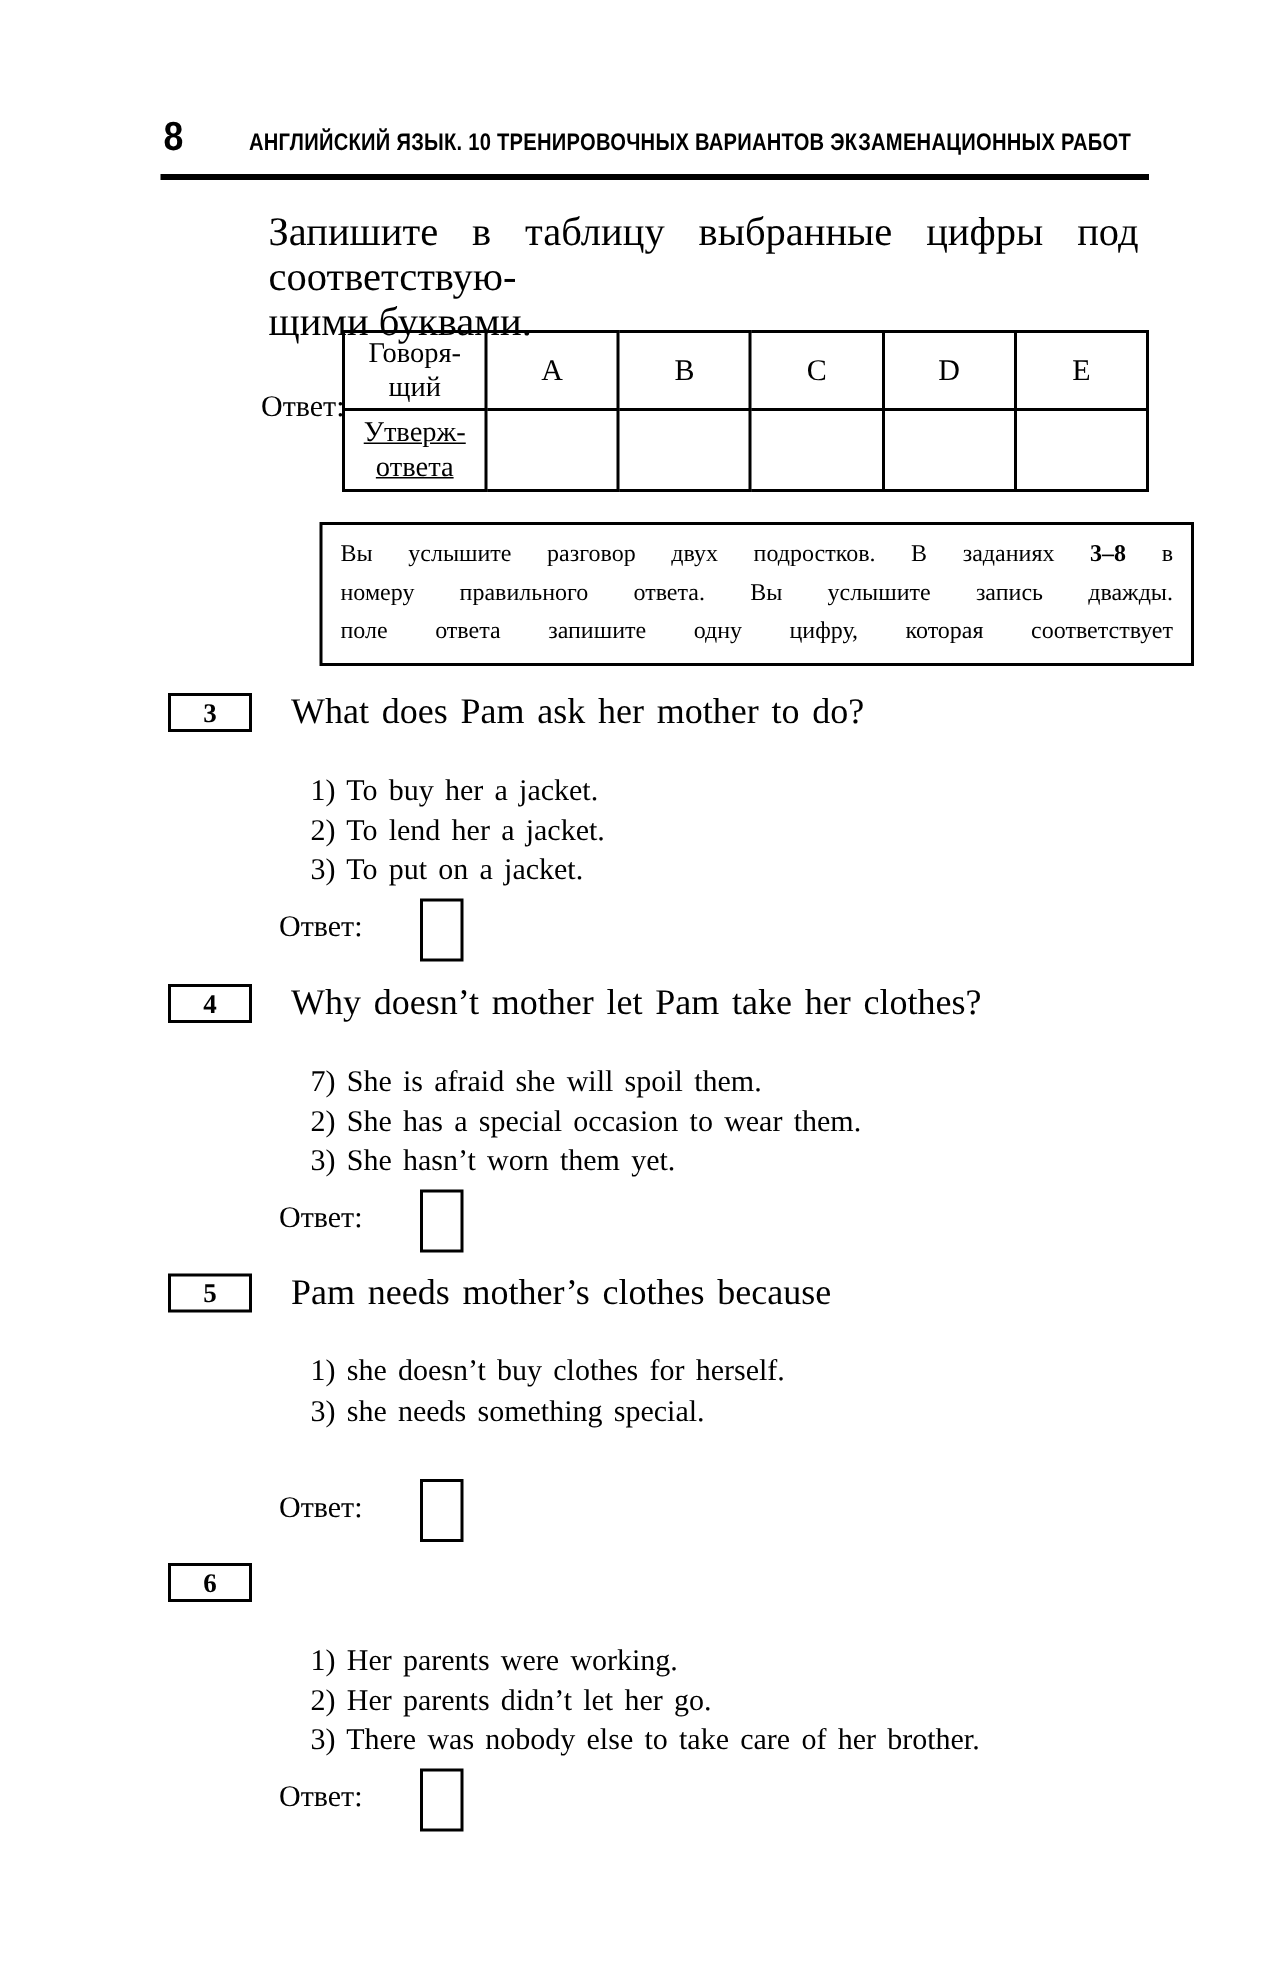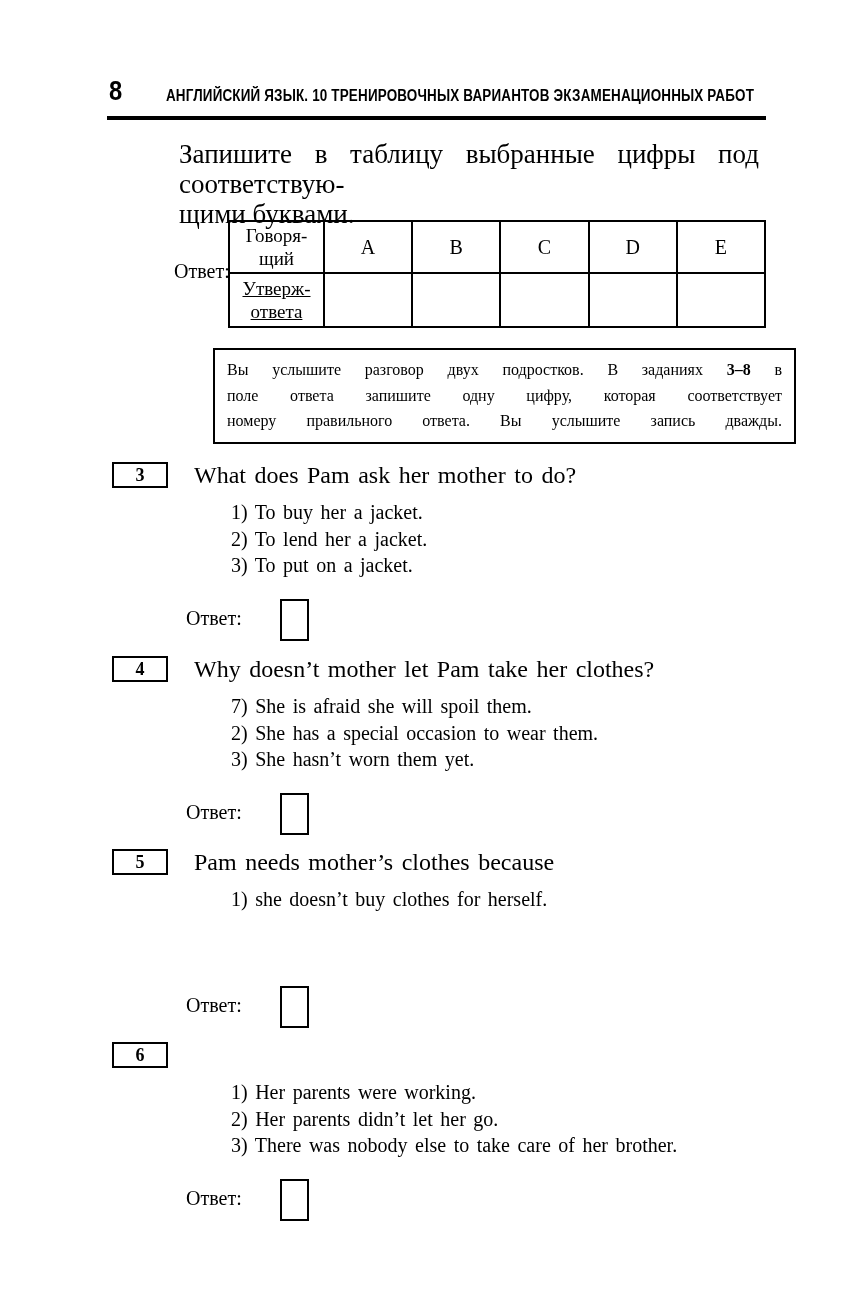--- a/index.html
+++ b/index.html
@@ -66,22 +66,22 @@
   .qnum-box{
     position:absolute;left:112px;top:1px;width:52px;height:22px;
     border:2.6px solid #000;
     text-align:center;font-weight:bold;font-size:18px;line-height:23px;
   }
   .qtext{
     position:absolute;left:194px;top:1px;font-size:24px;white-space:nowrap;
     word-spacing:2.5px;
   }
   .options{
-    position:absolute;left:207px;top:38px;
-    font-size:20px;line-height:26.5px;word-spacing:2.5px;white-space:nowrap;margin-left:24px;
+    position:absolute;left:207px;top:53px;
+    font-size:20px;line-height:26.5px;word-spacing:2.5px;white-space:nowrap;
   }
   .otvet-label{position:absolute;left:186px;top:146px;font-size:20px;}
   .answer-box{
     position:absolute;left:280px;top:138px;width:25px;height:38px;
     border:2.2px solid #000;
     font-size:20px;text-align:center;line-height:38px;
   }
 </style>
 </head>
 <body>
@@ -128,22 +128,22 @@
       <td></td>
       <td></td>
       <td></td>
       <td></td>
     </tr>
   </tbody>
     </table>
 
   <div class="instruction-box">
     <div class="jline"><span>Вы услышите разговор двух подростков. В заданиях </span><b>3–8</b><span> в</span></div>
+    <div class="jline">номеру правильного ответа. Вы услышите запись дважды.</div>
     <div class="jline">поле ответа запишите одну цифру, которая соответствует</div>
-    <div class="jline">номеру правильного ответа. Вы услышите запись дважды.</div>
   </div>
 
   <div class="question" style="top:461px">
     <div class="qnum-box">3</div>
     <div class="qtext">What does Pam ask her mother to do?</div>
     <div class="options">
       <div>1) To buy her a jacket.</div>
       <div>2) To lend her a jacket.</div>
       <div>3) To put on a jacket.</div>
     </div>
@@ -161,20 +161,21 @@
     </div>
     <div class="otvet-label">Ответ:</div>
     <div class="answer-box"></div>
   </div>
 
   <div class="question" style="top:848px">
     <div class="qnum-box">5</div>
     <div class="qtext">Pam needs mother’s clothes because</div>
     <div class="options">
       <div>1) she doesn’t buy clothes for herself.</div>
+      <div>3) she needs something special.</div>
     </div>
     <div class="otvet-label">Ответ:</div>
     <div class="answer-box"></div>
   </div>
 
   <div class="question" style="top:1041px">
     <div class="qnum-box">6</div>
     <div class="options">
       <div>1) Her parents were working.</div>
       <div>2) Her parents didn’t let her go.</div>

